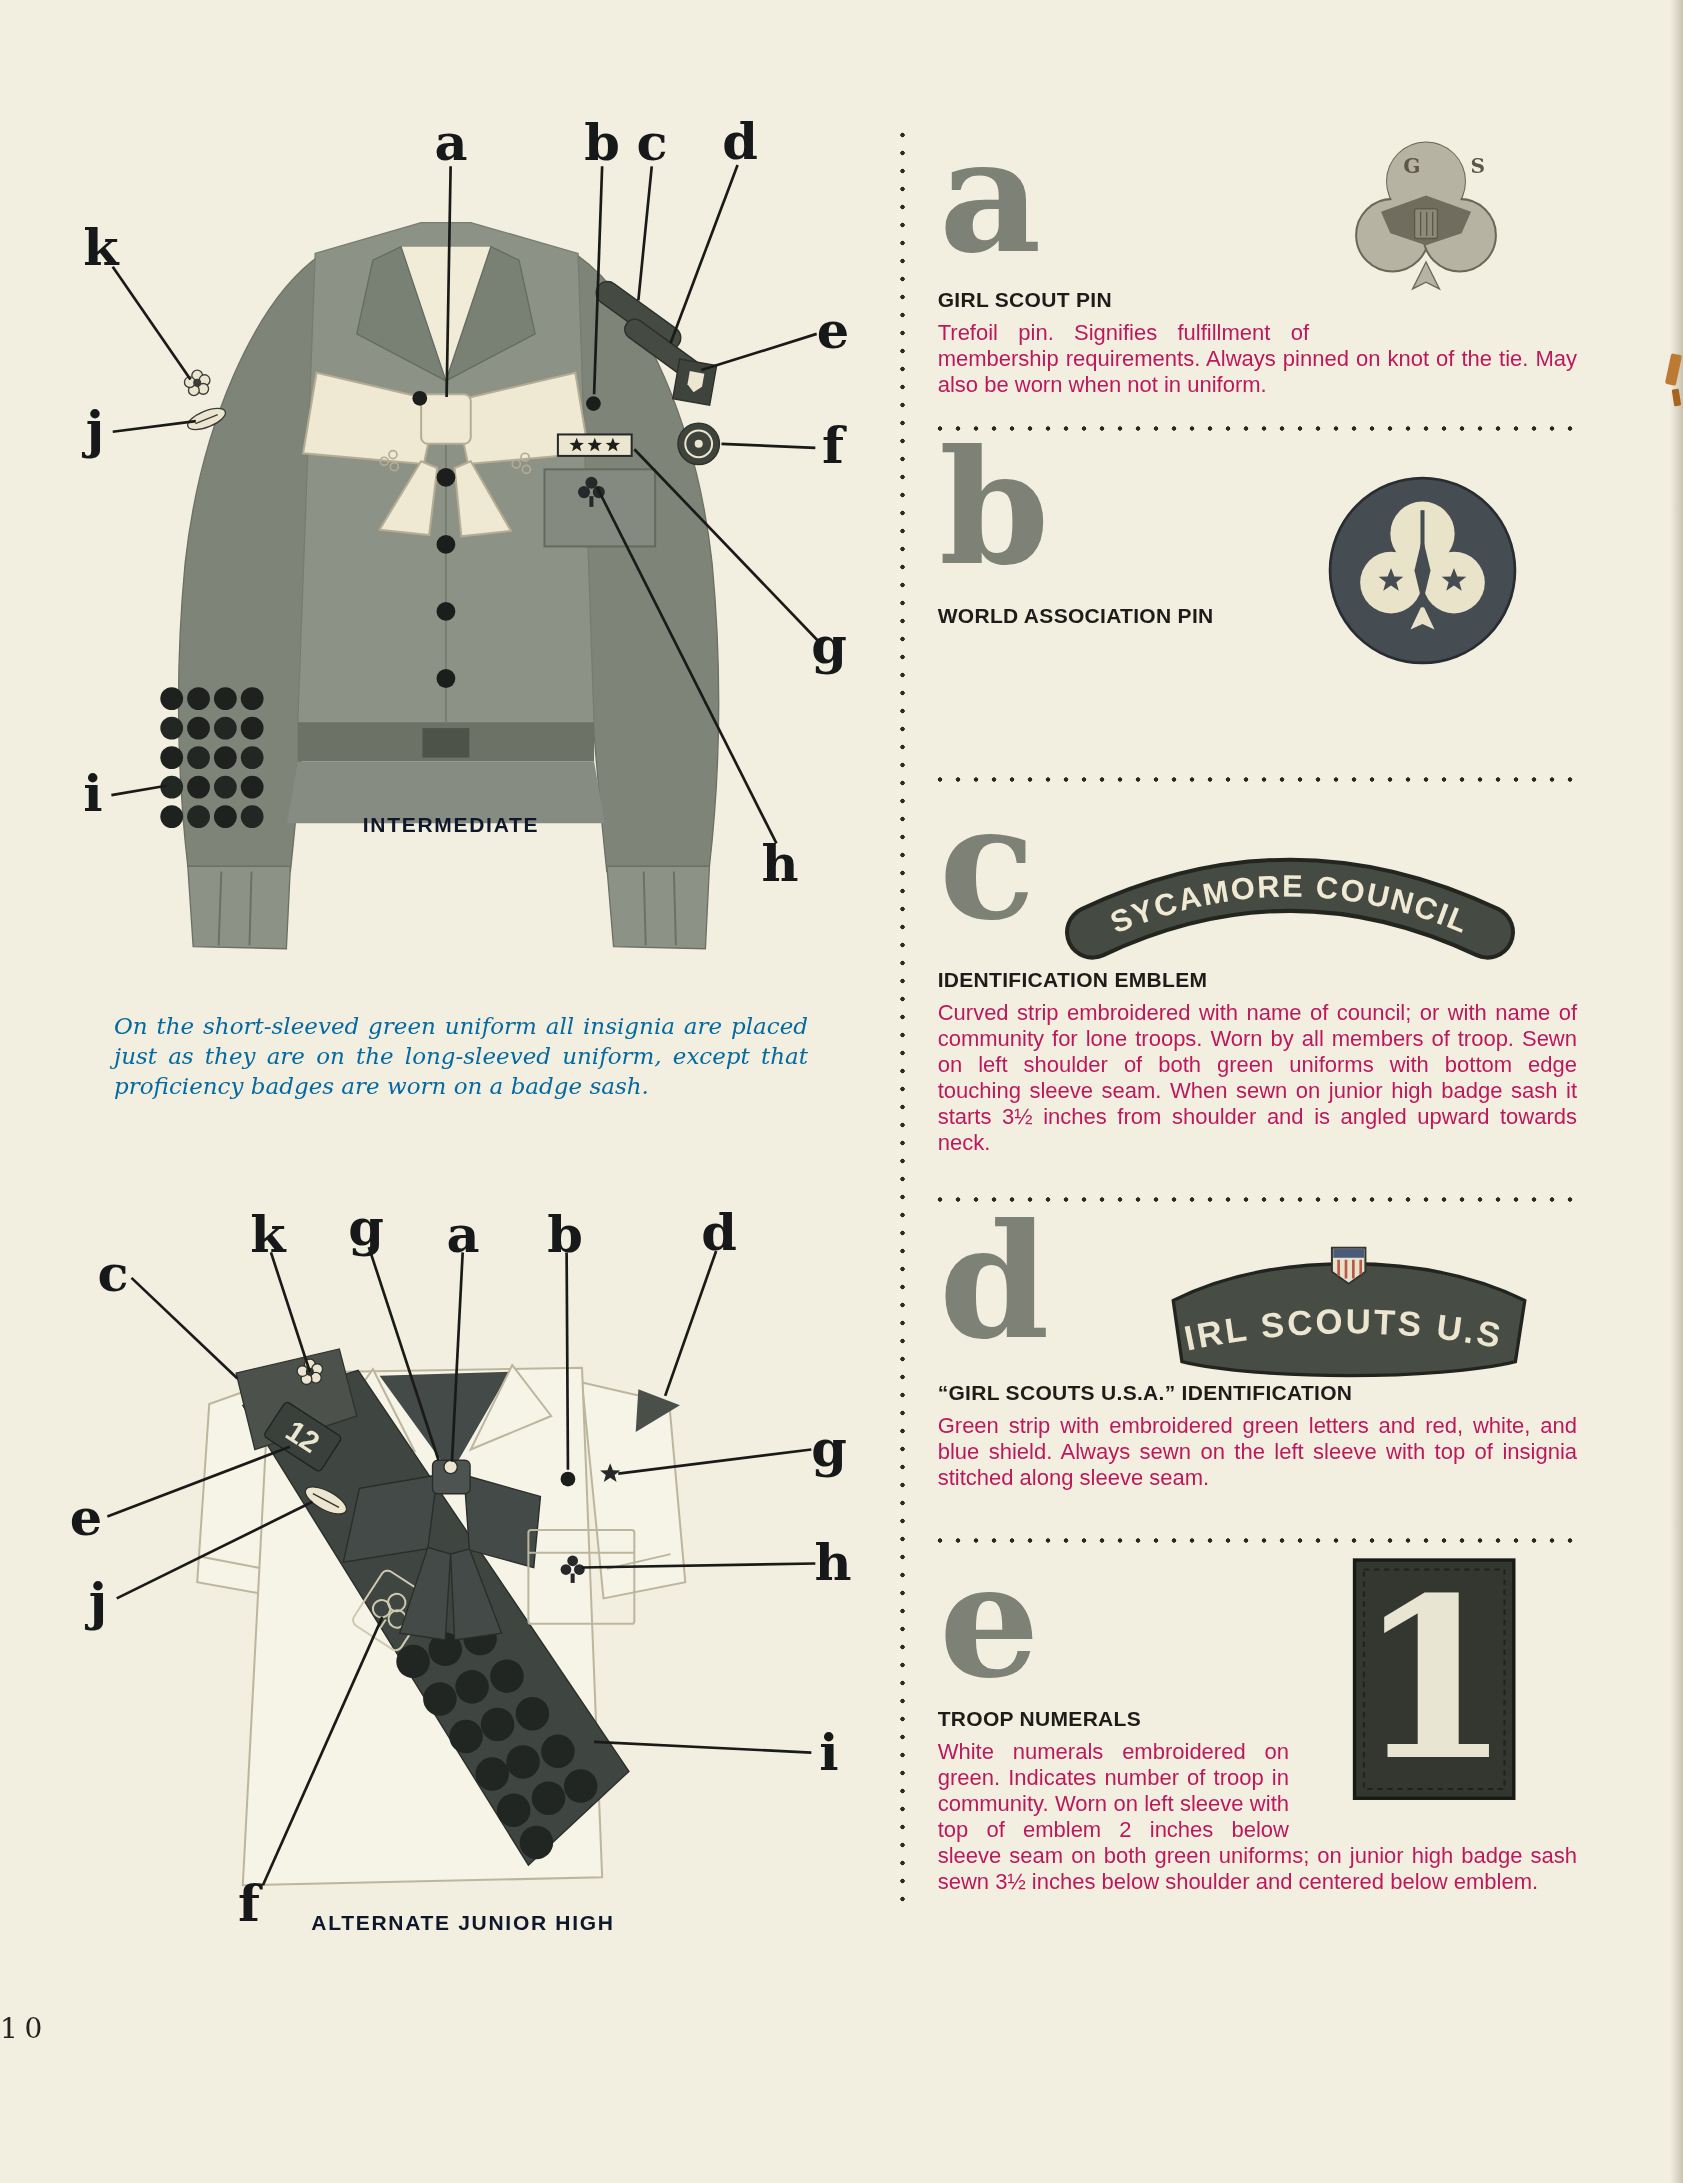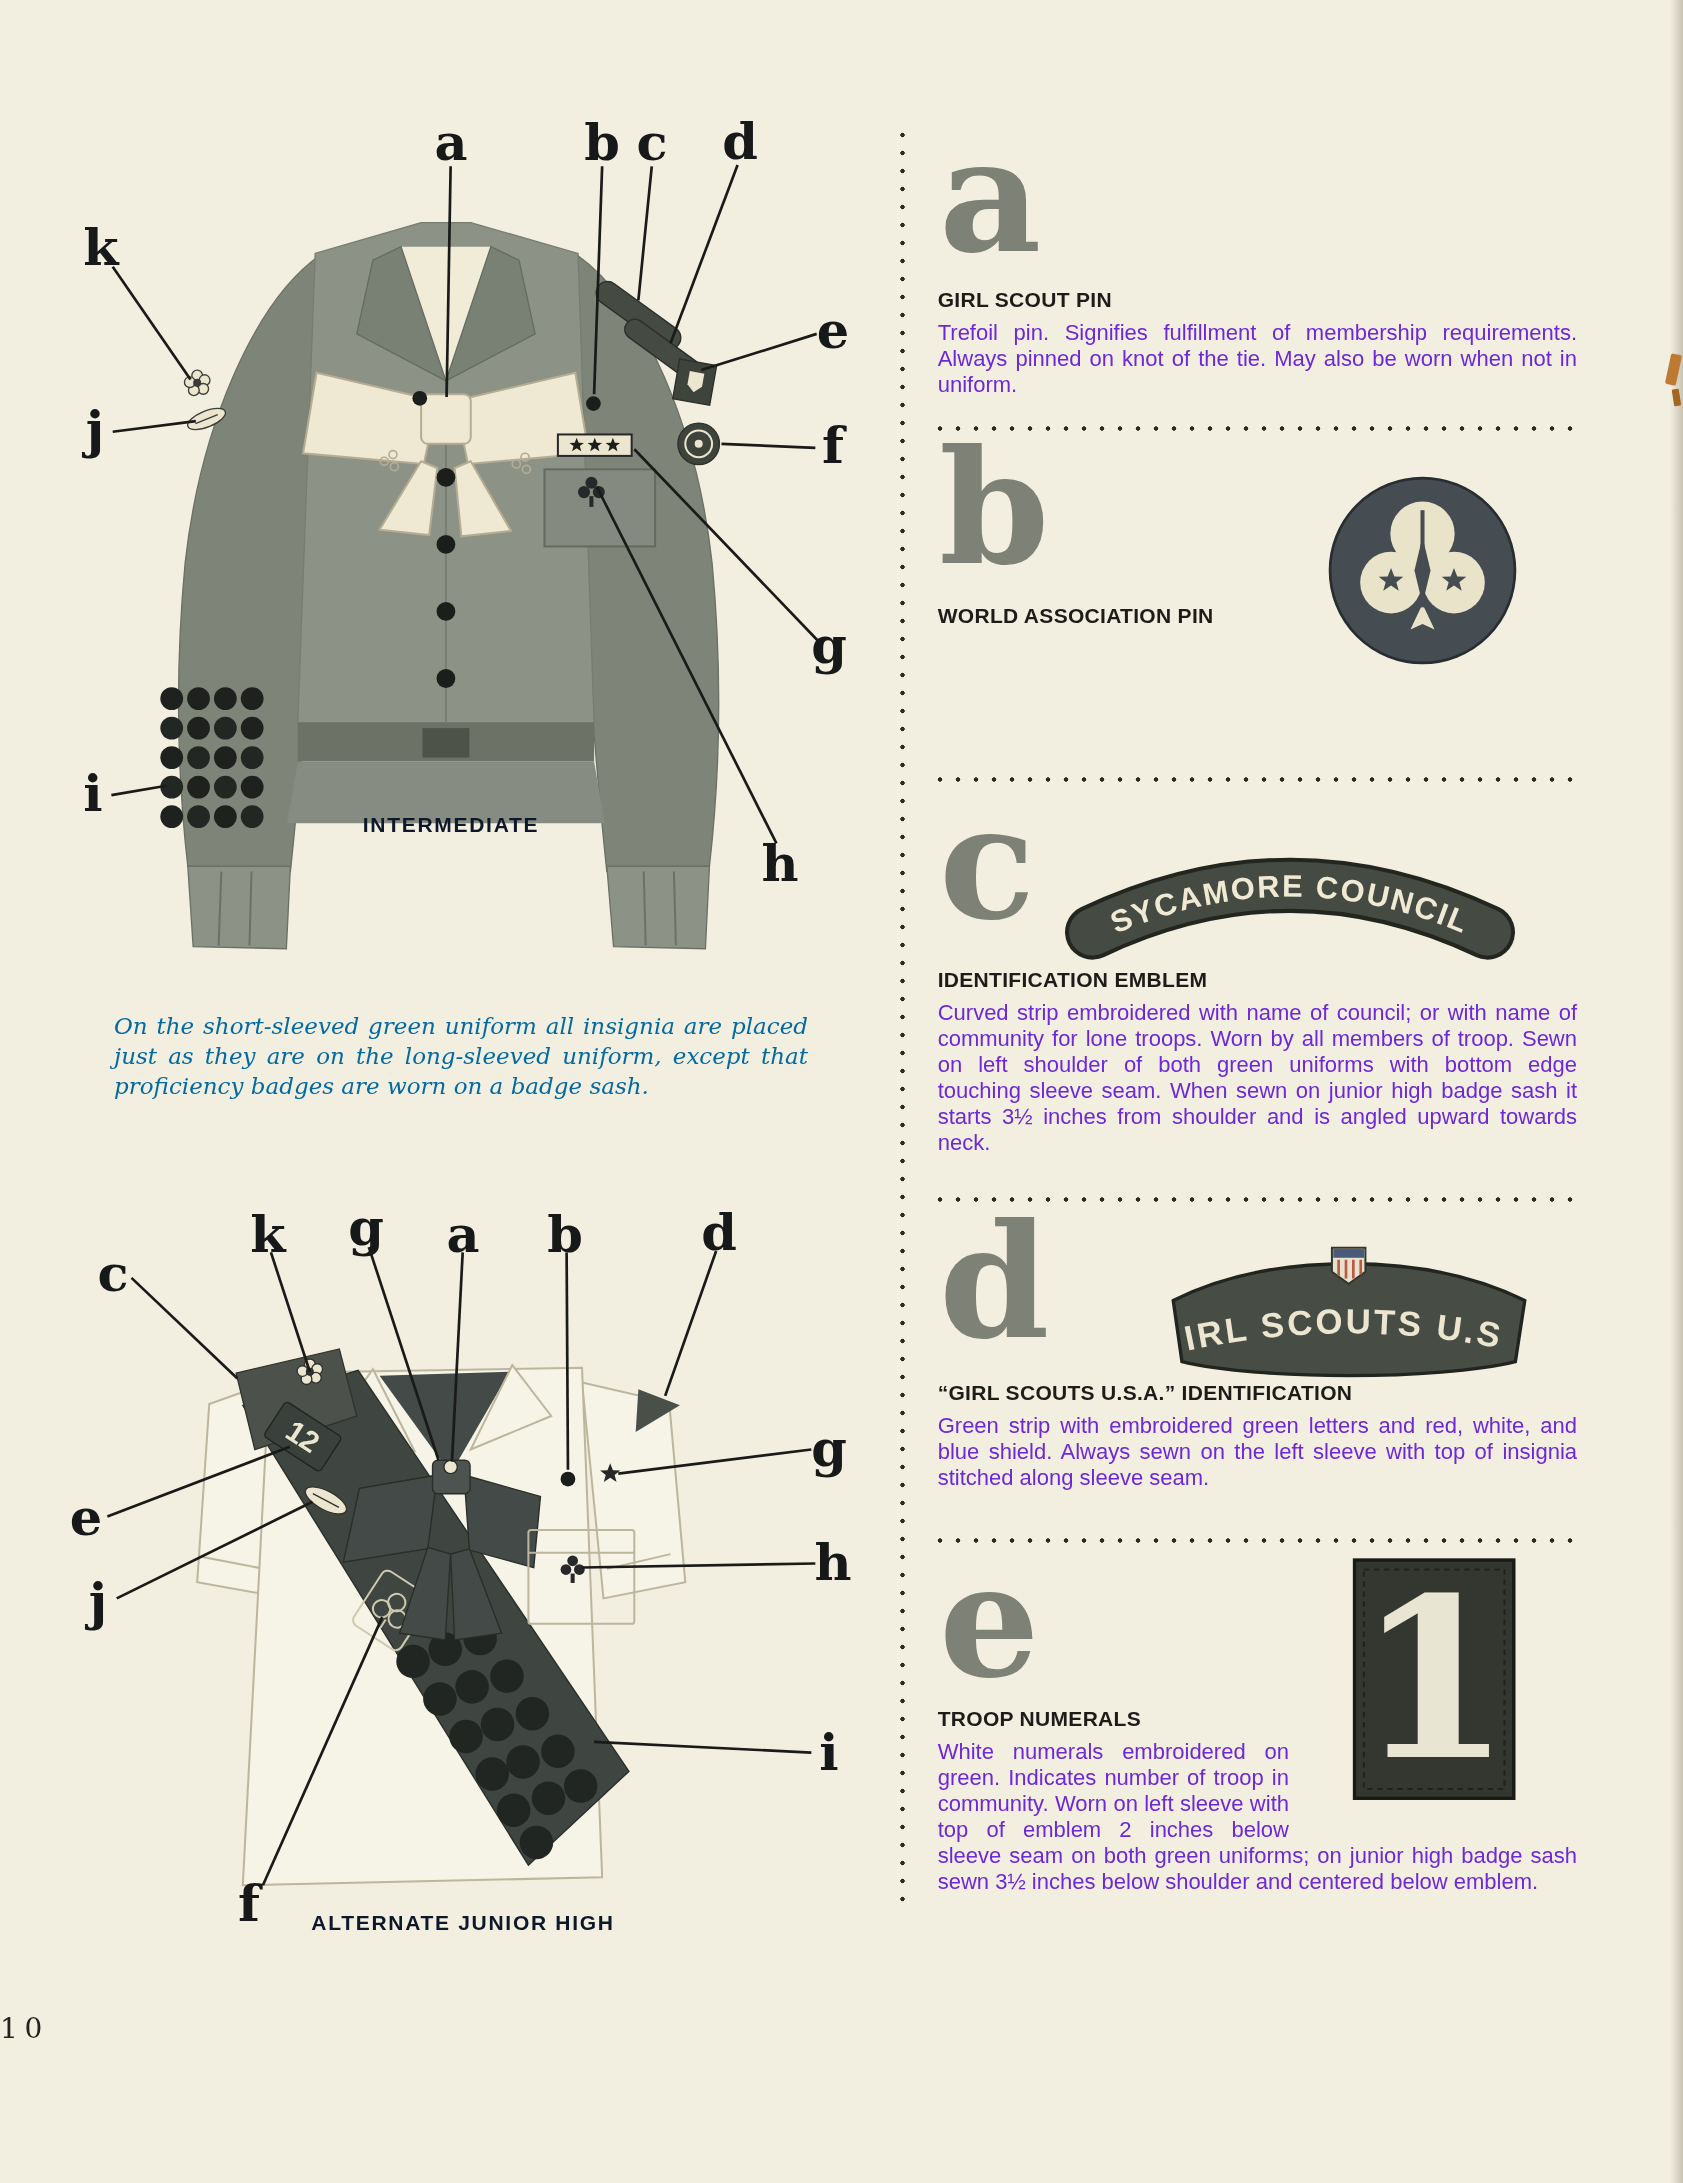--- a/index.html
+++ b/index.html
@@ -42,21 +42,21 @@
     font-family:"DejaVu Serif",serif;font-weight:bold;
     font-size:158px;line-height:0.82;color:#7d8176;margin-left:4px;
   }
   .badge-float{float:right;display:flex;justify-content:flex-end;align-items:flex-start;}
   .entry-title{
     font-size:21px;font-weight:bold;letter-spacing:0.3px;
     margin:0 0 0 2.7px;color:#1d1c18;
   }
   .entry-body{
     font-size:22px;line-height:26px;margin:8px 0 0 2.7px;
-    text-align:justify;color:#6d28d9;
+    text-align:justify;color:#be185d;
   }
   .badge-abs{position:absolute;}
   .page-number{
     position:absolute;left:0;right:0;top:2012px;text-align:left;
     font-family:"DejaVu Serif",serif;font-size:28px;letter-spacing:6.7px;color:#23221e;
   }
   .edge-shade{position:absolute;right:0;top:0;width:13.4px;height:100%;
     background:linear-gradient(to left,rgba(90,78,55,0.28),rgba(90,78,55,0));}
   .speck1{position:absolute;left:1668px;top:354px;width:10.7px;height:31px;background:#bd7a33;transform:rotate(12deg);border-radius:2px;}
   .speck2{position:absolute;left:1673px;top:389px;width:6.7px;height:17.4px;background:#a5641f;transform:rotate(-9deg);border-radius:1.3px;}
@@ -340,20 +340,35 @@
 
   <div class="caption" style="left:463px;top:1911px">ALTERNATE JUNIOR HIGH</div>
 
   <div class="vdots"></div>
   <div class="hdots" style="top:426px"></div>
   <div class="hdots" style="top:777px"></div>
   <div class="hdots" style="top:1197px"></div>
   <div class="hdots" style="top:1538px"></div>
 
   <section class="entry" style="top:131px">
+    <div class="badge-float" style="width:268px;height:208px;padding-right:0">
+      <svg width="168" height="168" viewBox="0 0 250 250" style="margin-right:67px">
+        <circle cx="125" cy="75" r="58" fill="#b7b3a2" stroke="#6b675a" stroke-width="3"></circle>
+        <circle cx="75" cy="155" r="54" fill="#b7b3a2" stroke="#6b675a" stroke-width="3"></circle>
+        <circle cx="175" cy="155" r="54" fill="#b7b3a2" stroke="#6b675a" stroke-width="3"></circle>
+        <circle cx="125" cy="75" r="58" fill="#b7b3a2"></circle>
+        <polygon points="125,195 105,235 125,225 145,235" fill="#b7b3a2" stroke="#6b675a" stroke-width="2"></polygon>
+        <text x="91" y="62" font-family="DejaVu Serif, serif" font-weight="bold" font-size="30" letter-spacing="32" fill="#5c5848">G S</text>
+        <polygon points="58,120 125,96 192,120 178,152 125,170 72,152" fill="#716d5e"></polygon>
+        <rect x="108" y="116" width="34" height="44" rx="3" fill="#8e8a79" stroke="#5c5848" stroke-width="2"></rect>
+        <line x1="117" y1="120" x2="117" y2="156" stroke="#5c5848" stroke-width="2"></line>
+        <line x1="126" y1="120" x2="126" y2="156" stroke="#5c5848" stroke-width="2"></line>
+        <line x1="135" y1="120" x2="135" y2="156" stroke="#5c5848" stroke-width="2"></line>
+      </svg>
+    </div>
     <div class="big-letter" style="margin-bottom:20px">a</div>
     <h3 class="entry-title" style="margin-top:27px">GIRL SCOUT PIN</h3>
     <p class="entry-body">Trefoil pin. Signifies fulfillment of membership requirements. Always pinned on knot of the tie. May also be worn when not in uniform.</p>
   </section>
 
   <section class="entry" style="top:443px">
     <div class="badge-float" style="width:298px;height:262px">
       <svg width="201" height="201" viewBox="0 0 300 300" style="margin:27px 54px 0 0">
         <circle cx="150" cy="150" r="138" fill="#454c52" stroke="#282d31" stroke-width="4"></circle>
         <circle cx="150" cy="95" r="48" fill="#e9e3c9"></circle>

